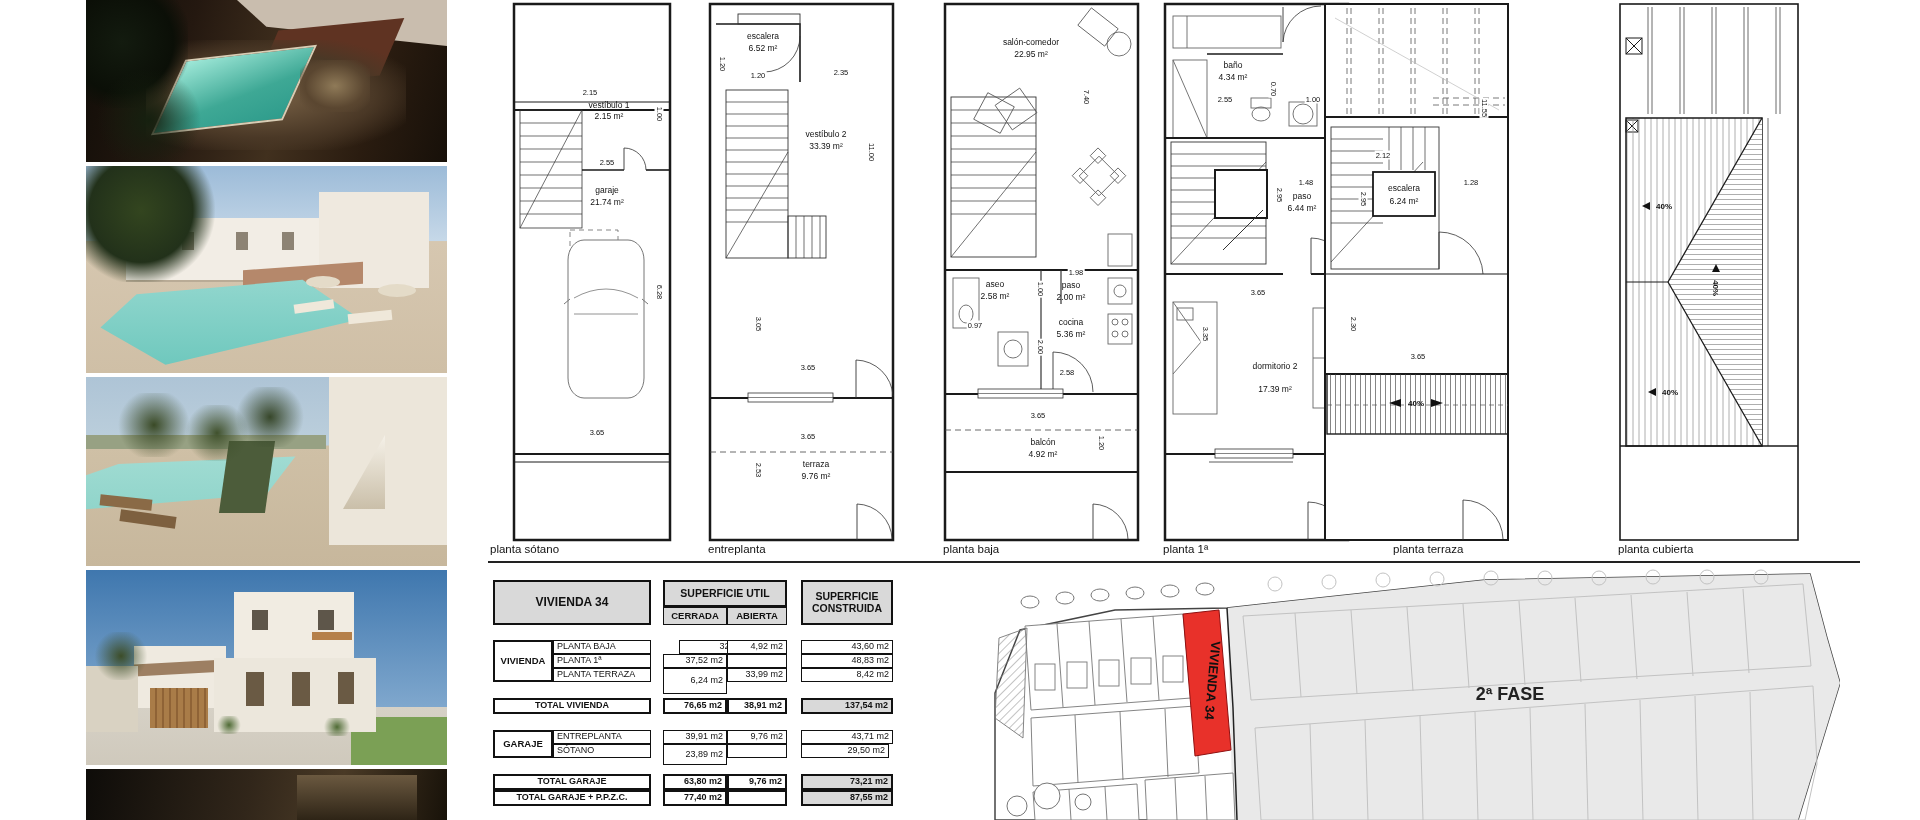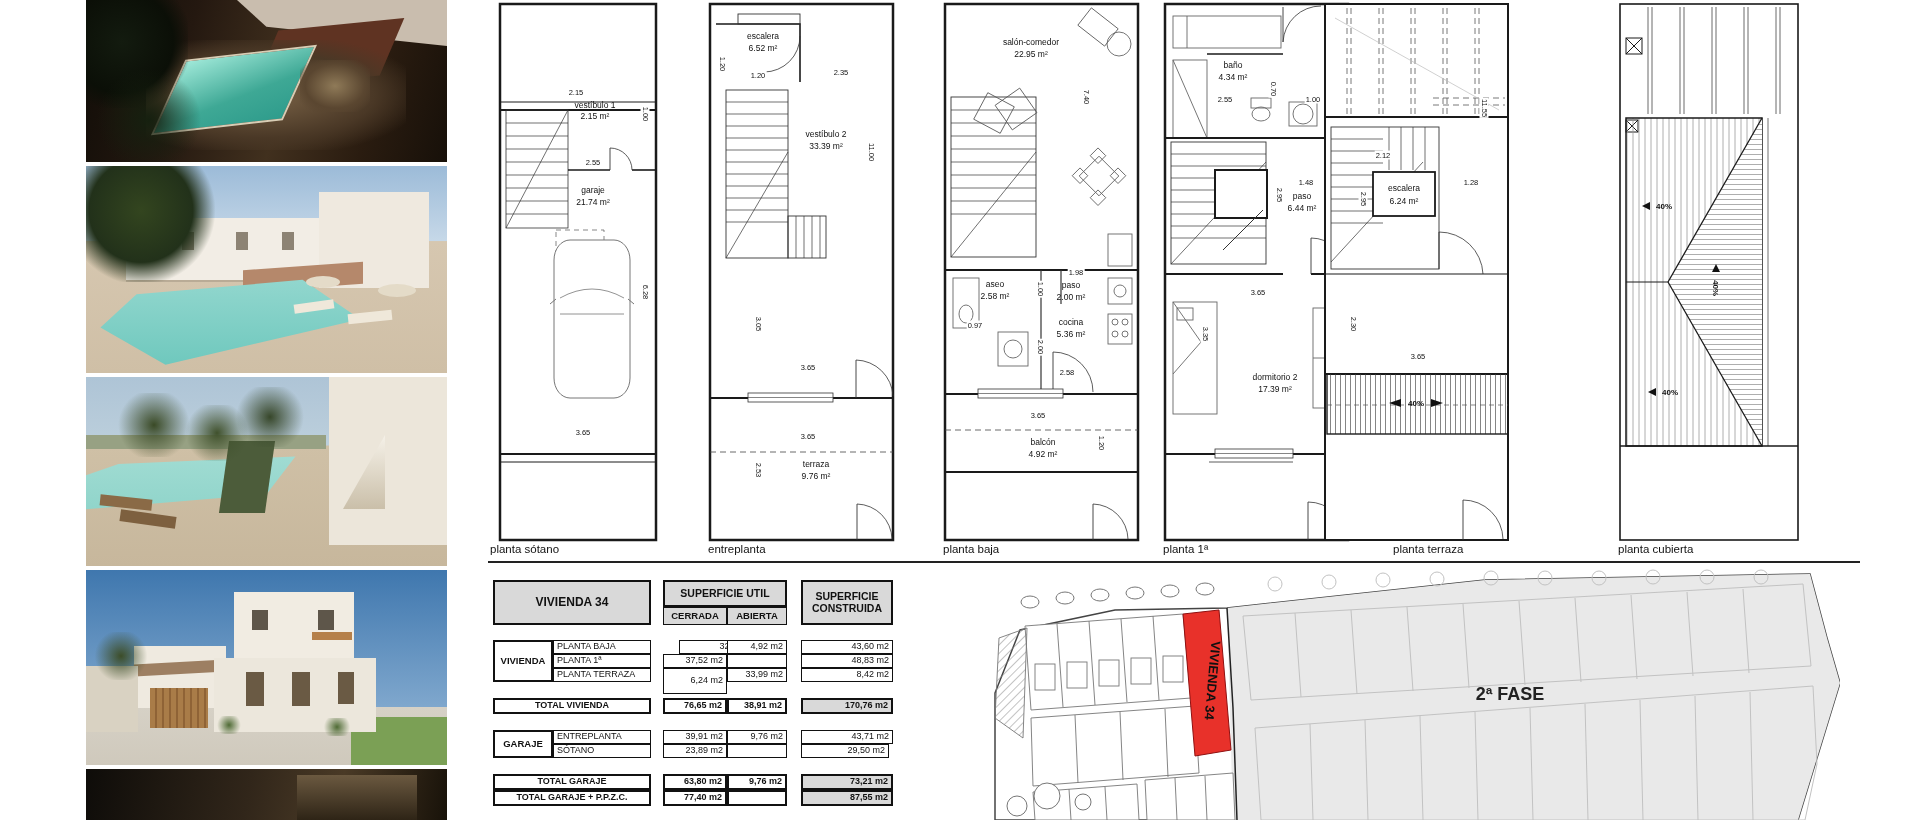--- a/index.html
+++ b/index.html
@@ -100,21 +100,21 @@
     <div style="left:6px;top:62px;width:58px;height:48px;background:radial-gradient(circle,#3c4d28 0%,transparent 70%)"></div>
     <div style="left:130px;top:146px;width:26px;height:18px;background:radial-gradient(circle,#4f6b35 0%,transparent 75%)"></div>
     <div style="left:236px;top:148px;width:30px;height:18px;background:radial-gradient(circle,#4f6b35 0%,transparent 75%)"></div>
   </div>
 
   <div class="photo" style="top:769px;height:51px;background:linear-gradient(100deg,#0e0c09 0%,#31261a 45%,#4a3a26 70%,#181209 100%)">
     <div style="right:30px;top:6px;width:120px;height:45px;background:linear-gradient(#6b5940,#2e2416)"></div>
   </div>
 </div>
 
-<div class="plan" style="left:498px;width:160px">
+<div class="plan" style="left:512px;width:160px">
   <svg width="160" height="540" viewBox="0 0 160 540">
     <rect x="2" y="2" width="156" height="536" fill="#fff" stroke="#1a1a1a" stroke-width="2.5"></rect>
     <line x1="2" y1="100" x2="158" y2="100" stroke="#1a1a1a" stroke-width="1"></line>
     <line x1="2" y1="108" x2="158" y2="108" stroke="#1a1a1a" stroke-width="2"></line>
     <rect x="8" y="108" width="62" height="118" fill="none" stroke="#333" stroke-width="0.8"></rect>
     <g stroke="#333" stroke-width="0.7">
       <line x1="8" y1="121" x2="70" y2="121"></line>
         <line x1="8" y1="134" x2="70" y2="134"></line>
       <line x1="8" y1="147" x2="70" y2="147"></line>
         <line x1="8" y1="160" x2="70" y2="160"></line>
@@ -330,21 +330,21 @@
   <div class="alab" style="left:70px;top:75px">4.34 m²</div>
   <div class="dim" style="left:62px;top:97px">2.55</div>
   <div class="dimv" style="left:110px;top:87px">0.70</div>
   <div class="dim" style="left:150px;top:97px">1.00</div>
   <div class="dim" style="left:143px;top:180px">1.48</div>
   <div class="rlab" style="left:139px;top:194px">paso</div>
   <div class="alab" style="left:139px;top:206px">6.44 m²</div>
   <div class="dimv" style="left:116px;top:193px">2.95</div>
   <div class="dim" style="left:95px;top:290px">3.65</div>
   <div class="dimv" style="left:42px;top:332px">3.35</div>
-  <div class="rlab" style="left:112px;top:375px">dormitorio 2</div>
+  <div class="rlab" style="left:112px;top:364px">dormitorio 2</div>
   <div class="alab" style="left:112px;top:387px">17.39 m²</div>
 </div>
 
 <div class="plan" style="left:1323px;width:187px">
   <svg width="187" height="540" viewBox="0 0 187 540">
     <defs>
       <pattern id="vh5" width="5" height="8" patternUnits="userSpaceOnUse">
         <line x1="2.5" y1="0" x2="2.5" y2="8" stroke="#777" stroke-width="0.9"></line>
       </pattern>
     </defs>
@@ -477,29 +477,29 @@
   <div class="tcell val" style="left:170px;top:76px;width:64px;height:14px">37,52 m2</div>
   <div class="tcell val" style="left:234px;top:76px;width:60px;height:14px"></div>
   <div class="tcell val" style="left:308px;top:76px;width:92px;height:14px">48,83 m2</div>
   <div class="tcell val" style="left:170px;top:90px;width:64px;height:26px">6,24 m2</div>
   <div class="tcell val" style="left:234px;top:90px;width:60px;height:14px">33,99 m2</div>
   <div class="tcell val" style="left:308px;top:90px;width:92px;height:14px">8,42 m2</div>
 
   <div class="tcell c b bd2" style="left:0;top:120px;width:158px;height:16px">TOTAL VIVIENDA</div>
   <div class="tcell val b bd2" style="left:170px;top:120px;width:64px;height:16px">76,65 m2</div>
   <div class="tcell val b bd2" style="left:234px;top:120px;width:60px;height:16px">38,91 m2</div>
-  <div class="tcell val b bd2 tshade" style="left:308px;top:120px;width:92px;height:16px">170,76 m2</div>
+  <div class="tcell val b bd2 tshade" style="left:308px;top:120px;width:92px;height:16px">137,54 m2</div>
 
   <div class="tcell c b bd2" style="left:0;top:152px;width:60px;height:28px;font-size:9.5px">GARAJE</div>
   <div class="tcell lab" style="left:60px;top:152px;width:98px;height:14px">ENTREPLANTA</div>
   <div class="tcell lab" style="left:60px;top:166px;width:98px;height:14px">SÓTANO</div>
   <div class="tcell val" style="left:170px;top:152px;width:64px;height:14px">39,91 m2</div>
   <div class="tcell val" style="left:234px;top:152px;width:60px;height:14px">9,76 m2</div>
   <div class="tcell val" style="left:308px;top:152px;width:92px;height:14px">43,71 m2</div>
-  <div class="tcell val" style="left:170px;top:166px;width:64px;height:14px">23,89 m2</div>
+  <div class="tcell val" style="left:170px;top:166px;width:64px;height:21px">23,89 m2</div>
   <div class="tcell val" style="left:234px;top:166px;width:60px;height:14px"></div>
   <div class="tcell val" style="left:308px;top:166px;width:88px;height:14px">29,50 m2</div>
 
   <div class="tcell c b bd2" style="left:0;top:196px;width:158px;height:16px">TOTAL GARAJE</div>
   <div class="tcell val b bd2" style="left:170px;top:196px;width:64px;height:16px">63,80 m2</div>
   <div class="tcell val b bd2" style="left:234px;top:196px;width:60px;height:16px">9,76 m2</div>
   <div class="tcell val b bd2 tshade" style="left:308px;top:196px;width:92px;height:16px">73,21 m2</div>
 
   <div class="tcell c b bd2" style="left:0;top:212px;width:158px;height:16px">TOTAL GARAJE + P.P.Z.C.</div>
   <div class="tcell val b bd2" style="left:170px;top:212px;width:64px;height:16px">77,40 m2</div>

